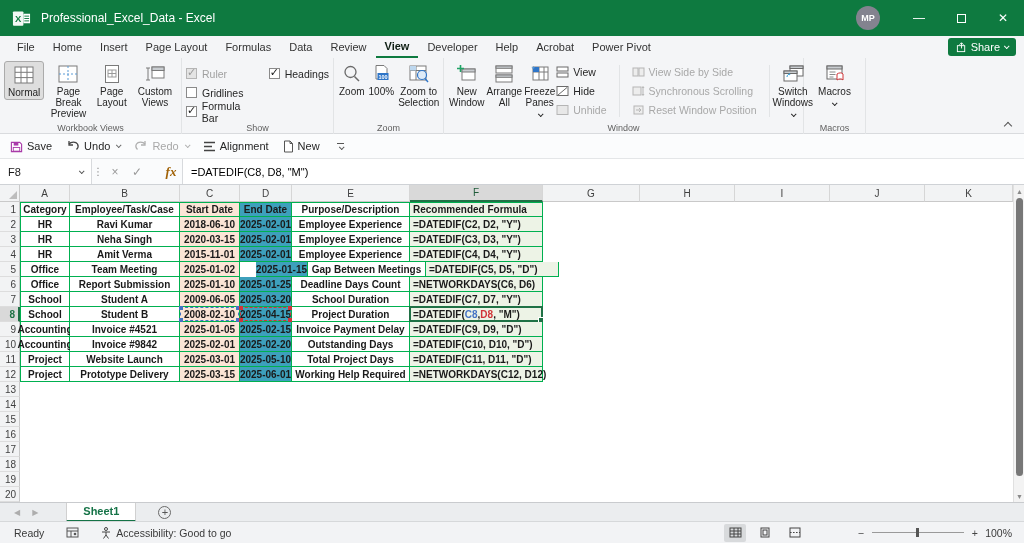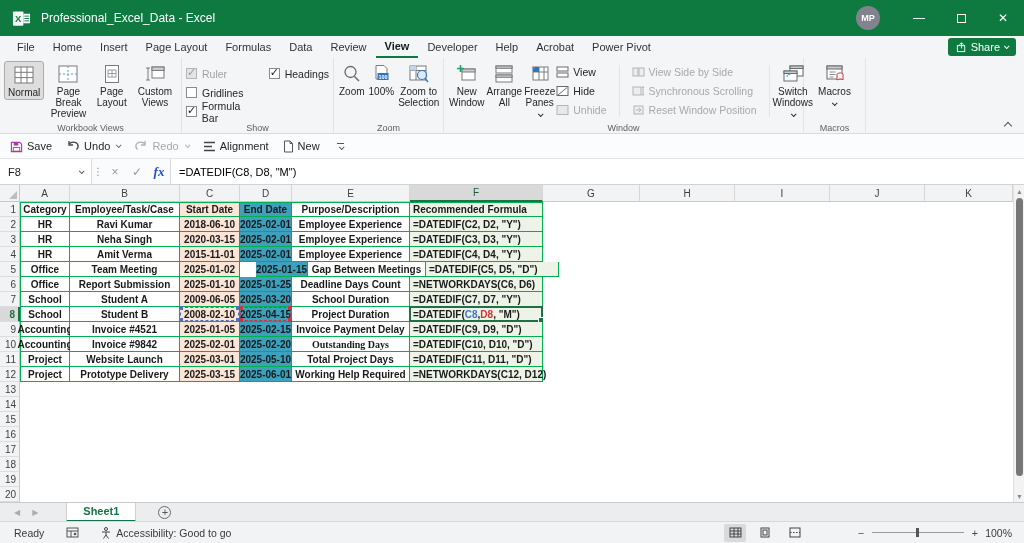--- a/index.html
+++ b/index.html
@@ -54,21 +54,21 @@
   .qchev { color:#6a6a6a; margin-left:2px; }
   .qmore { width:14px; display:flex; flex-direction:column; align-items:center; color:#555; }
   .qmore i { width:7px; border-top:1.2px solid #555; margin-bottom:2px; }
 
   
   .fbar { position:absolute; top:159px; left:0; width:1024px; height:26px; background:#FAFBFC; border-bottom:1px solid #CFD2D6; display:flex; align-items:stretch; }
   .namebox { width:92px; background:#fff; border-right:1px solid #D8DADD; display:flex; align-items:center; padding-left:8px; font-size:11px; }
   .namebox .chev { margin-left:auto; margin-right:8px; color:#555; }
   .fdots { width:12px; display:flex; align-items:center; justify-content:center; color:#8a8a8a; font-size:10px; }
   .fbtn { width:22px; display:flex; align-items:center; justify-content:center; color:#9a9a9a; font-size:12px; }
-  .fx { font-family:"Liberation Serif", serif; font-style:italic; font-weight:bold; color:#1d4ed8; font-size:13px; }
+  .fx { font-family:"Liberation Serif", serif; font-style:italic; font-weight:bold; color:#a16207; font-size:13px;margin-left:12px; }
   .ftext { flex:1; background:#fff; border-left:1px solid #D8DADD; display:flex; align-items:center; padding-left:8px; font-size:11px; color:#000; }
 
   
   .sheet { position:absolute; top:185px; left:0; width:1013px; height:317px; background:#fff; overflow:hidden; }
   .srow { display:flex; height:15px; }
   .srow.shead { height:17px; }
   .corner { width:20px; background:#F2F3F4; border-right:1px solid #C9C9C9; border-bottom:1px solid #C9C9C9; position:relative; }
   .corner::after { content:""; position:absolute; right:2px; bottom:2px; border-left:8px solid transparent; border-bottom:8px solid #BDBDBD; }
   .colh { background:#F2F3F4; border-right:1px solid #D6D6D6; border-bottom:1px solid #C9C9C9; font-size:10px; color:#3f3f3f; display:flex; align-items:center; justify-content:center; }
   .colh.sel { background:#D9D9D9; border-bottom:2px solid #1F7145; color:#1F5B39; }
@@ -542,21 +542,21 @@
         <div class="cell colE" style="width: 118px;">Invoice Payment Delay</div>
         <div class="cell colF" style="width: 133px;">=DATEDIF(C9, D9, "D")</div>
         <div class="fill"></div>
       </div>
       <div class="srow">
         <div class="rowh">10</div>
         <div class="cell colA cfirst" style="width: 50px;">Accounting</div>
         <div class="cell colB" style="width: 110px;">Invoice #9842</div>
         <div class="cell colC" style="width: 60px;">2025-02-01</div>
         <div class="cell colD" style="width: 52px;">2025-02-20</div>
-        <div class="cell colE" style="width: 118px; font-family: Liberation Serif, serif;">Outstanding Days</div>
+        <div class="cell colE" style="width: 118px;">Outstanding Days</div>
         <div class="cell colF" style="width: 133px;">=DATEDIF(C10, D10, "D")</div>
         <div class="fill"></div>
       </div>
       <div class="srow">
         <div class="rowh">11</div>
         <div class="cell colA cfirst" style="width: 50px;">Project</div>
         <div class="cell colB" style="width: 110px;">Website Launch</div>
         <div class="cell colC" style="width: 60px;">2025-03-01</div>
         <div class="cell colD" style="width: 52px;">2025-05-10</div>
         <div class="cell colE" style="width: 118px;">Total Project Days</div>

